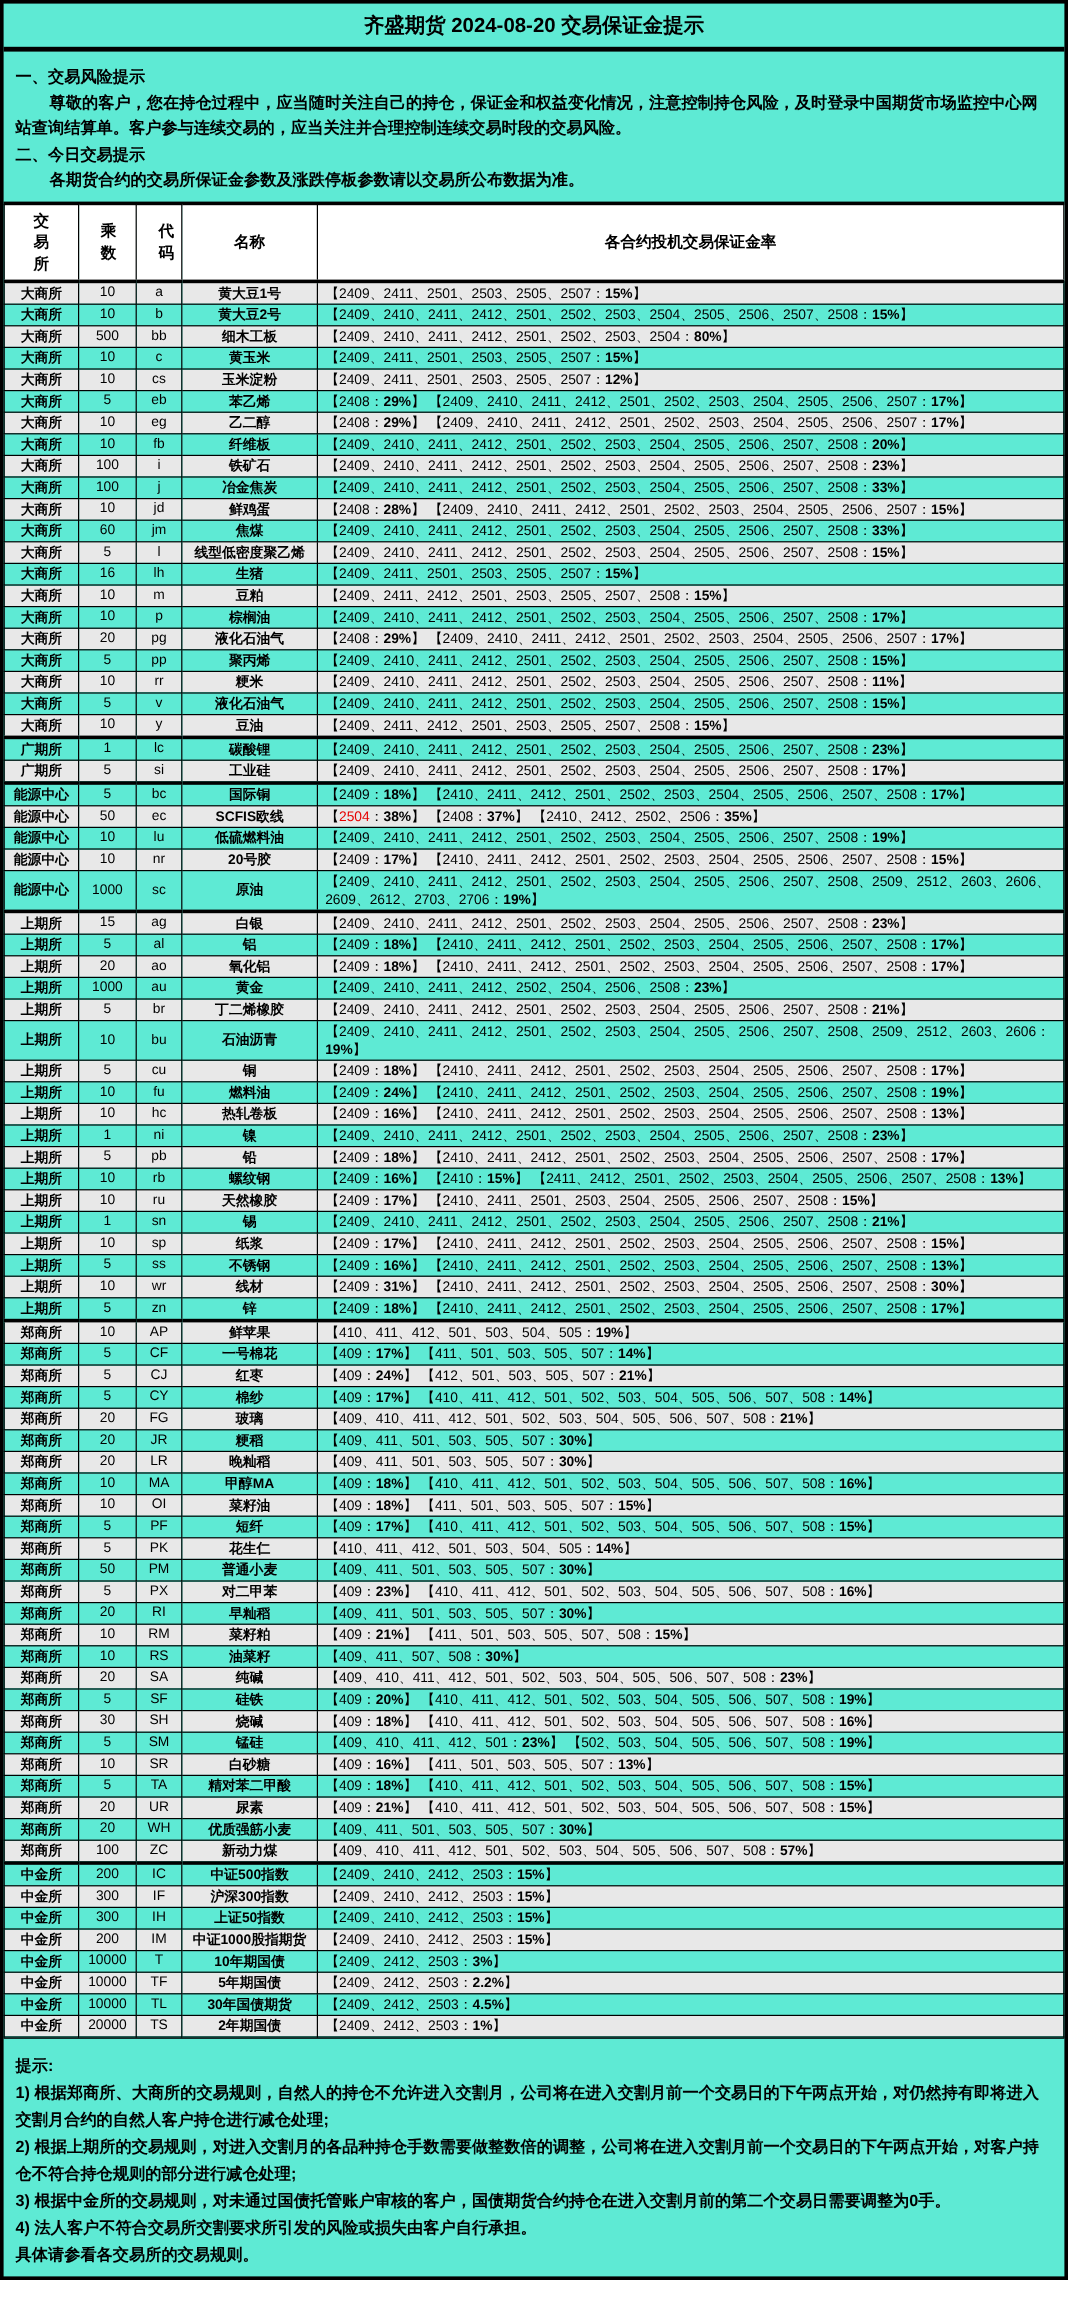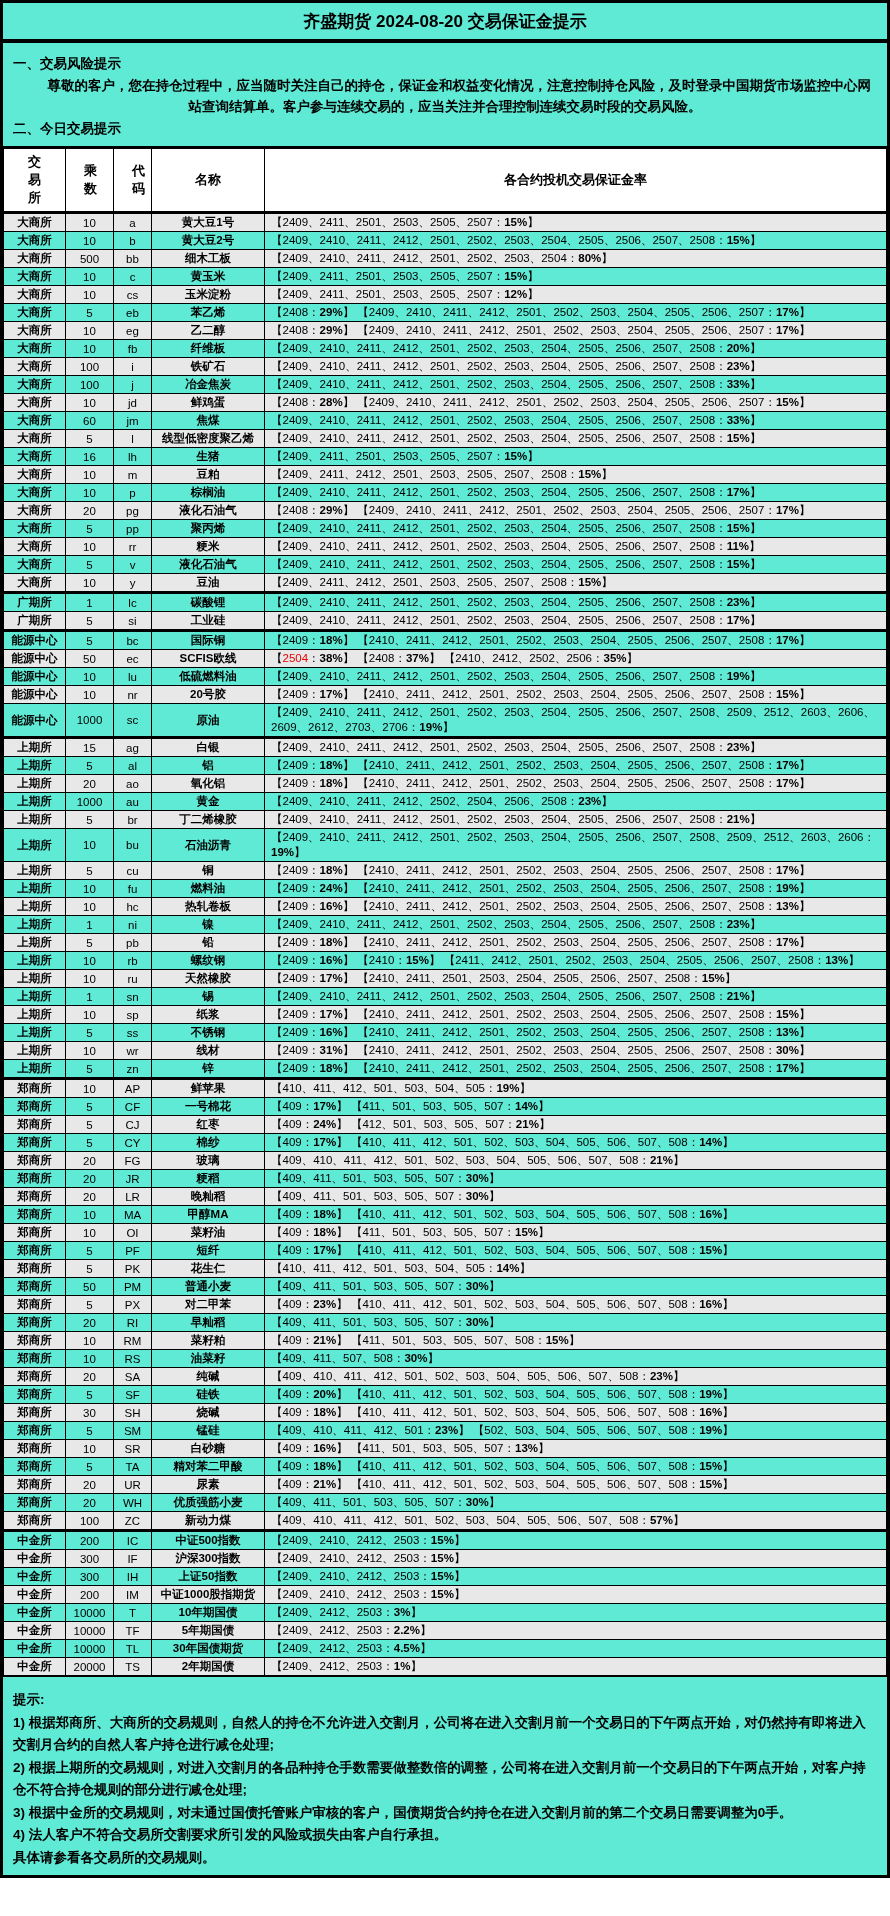--- a/index.html
+++ b/index.html
@@ -18,21 +18,21 @@
     border-bottom: 4px solid #000;
   }
   .intro {
     padding: 10px 10px 7px;
     font-size: 13.5px;
     font-weight: bold;
     line-height: 21.5px;
     border-bottom: 2px solid #000;
   }
   .intro .heading { text-indent: 0; }
-  .intro .para { text-indent: 2.1em; text-align: center; }
+  .intro .para { text-indent: 2.1em; }
   .red { color: #e60000; }
   table.m-table {
     width: 100%;
     border-collapse: collapse;
     font-size: 11.5px;
     table-layout: fixed;
   }
   .m-table th {
     font-size: 13px;
     font-weight: bold;
@@ -67,20 +67,21 @@
 <body>
 
 <div class="page">
 
   <div class="title">齐盛期货 2024-08-20 交易保证金提示</div>
 
   <div class="intro">
     <div class="heading">一、交易风险提示</div>
     <div class="para">尊敬的客户，您在持仓过程中，应当随时关注自己的持仓，保证金和权益变化情况，注意控制持仓风险，及时登录中国期货市场监控中心网站查询结算单。客户参与连续交易的，应当关注并合理控制连续交易时段的交易风险。</div>
     <div class="heading">二、今日交易提示</div>
+    <div class="para">各期货合约的交易所保证金参数及涨跌停板参数请以交易所公布数据为准。</div>
   </div>
 
   <table class="m-table">
     <colgroup>
       <col style="width:62px">
       <col style="width:48px">
       <col style="width:38px">
       <col style="width:113px">
       <col>
     </colgroup>

